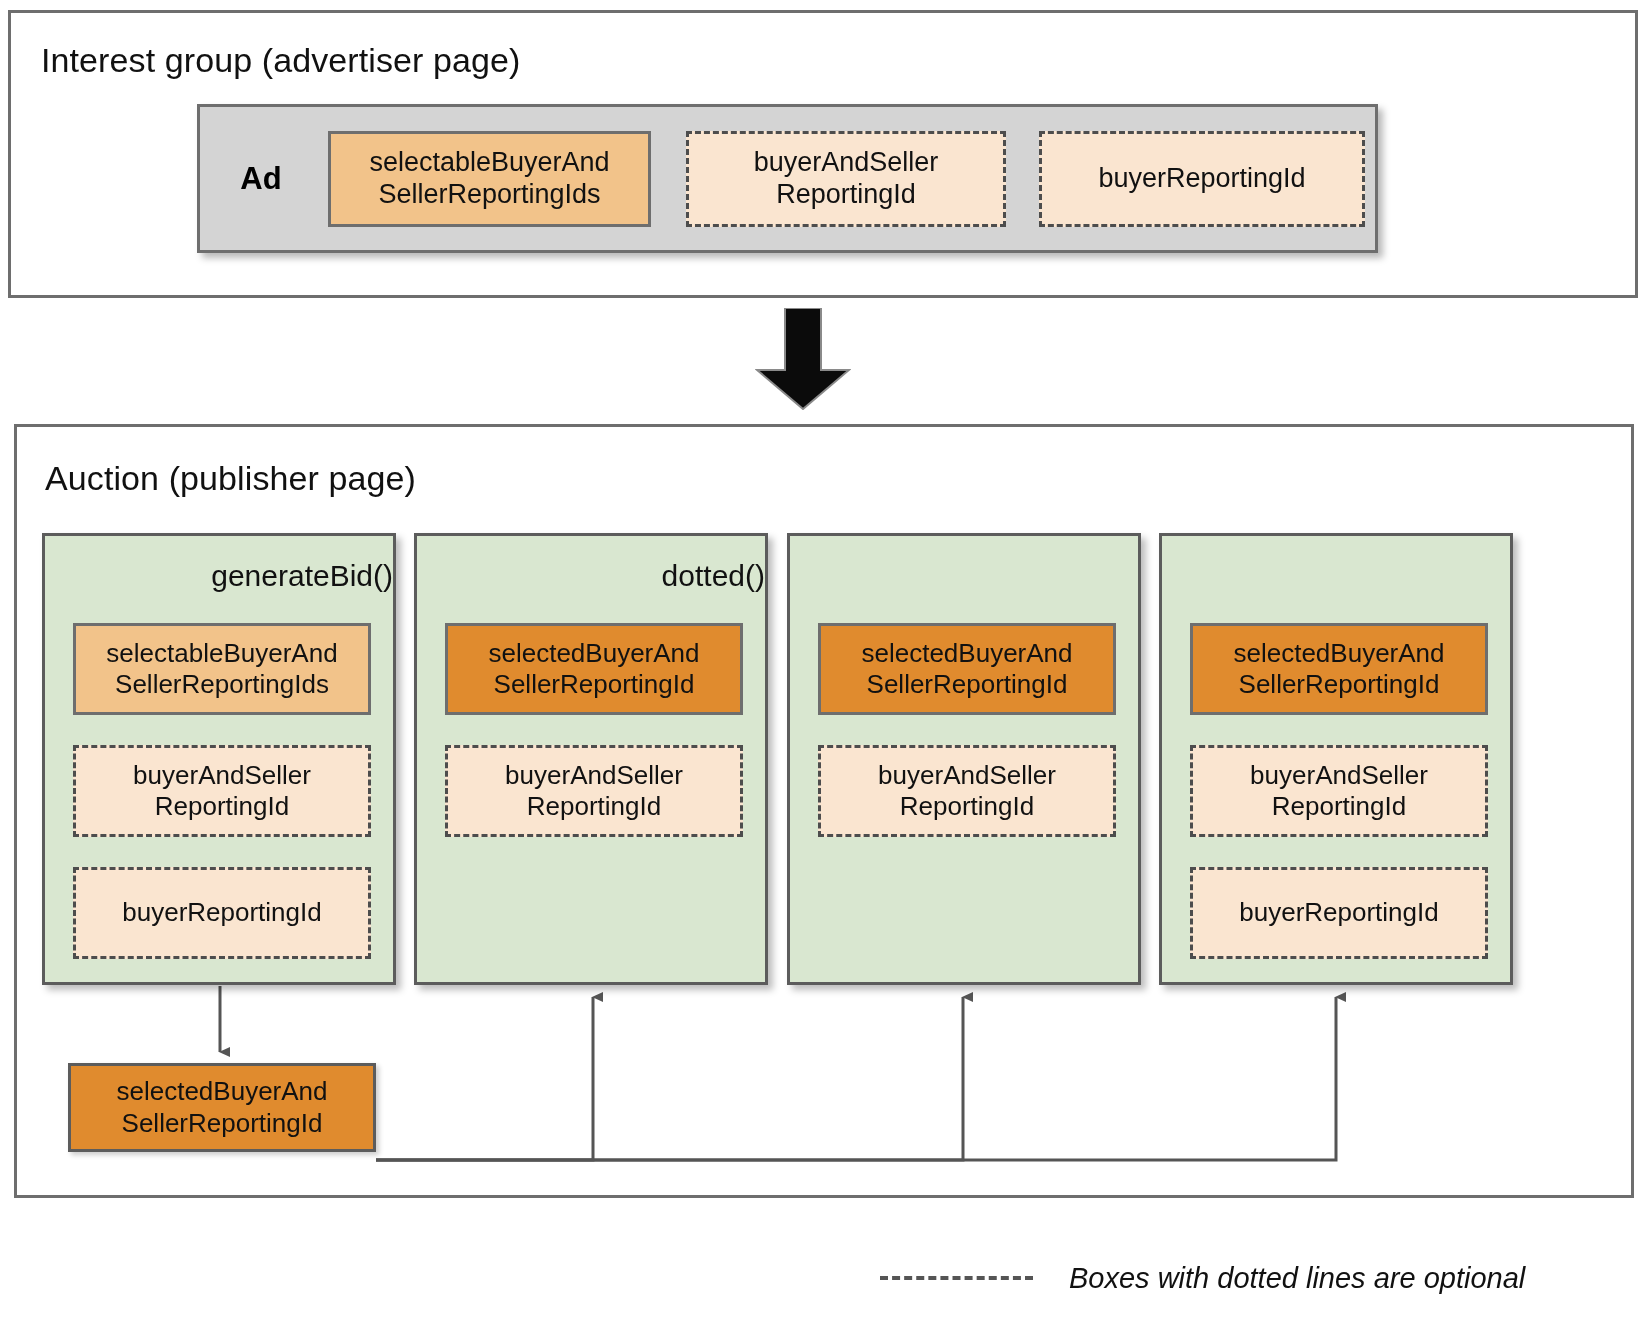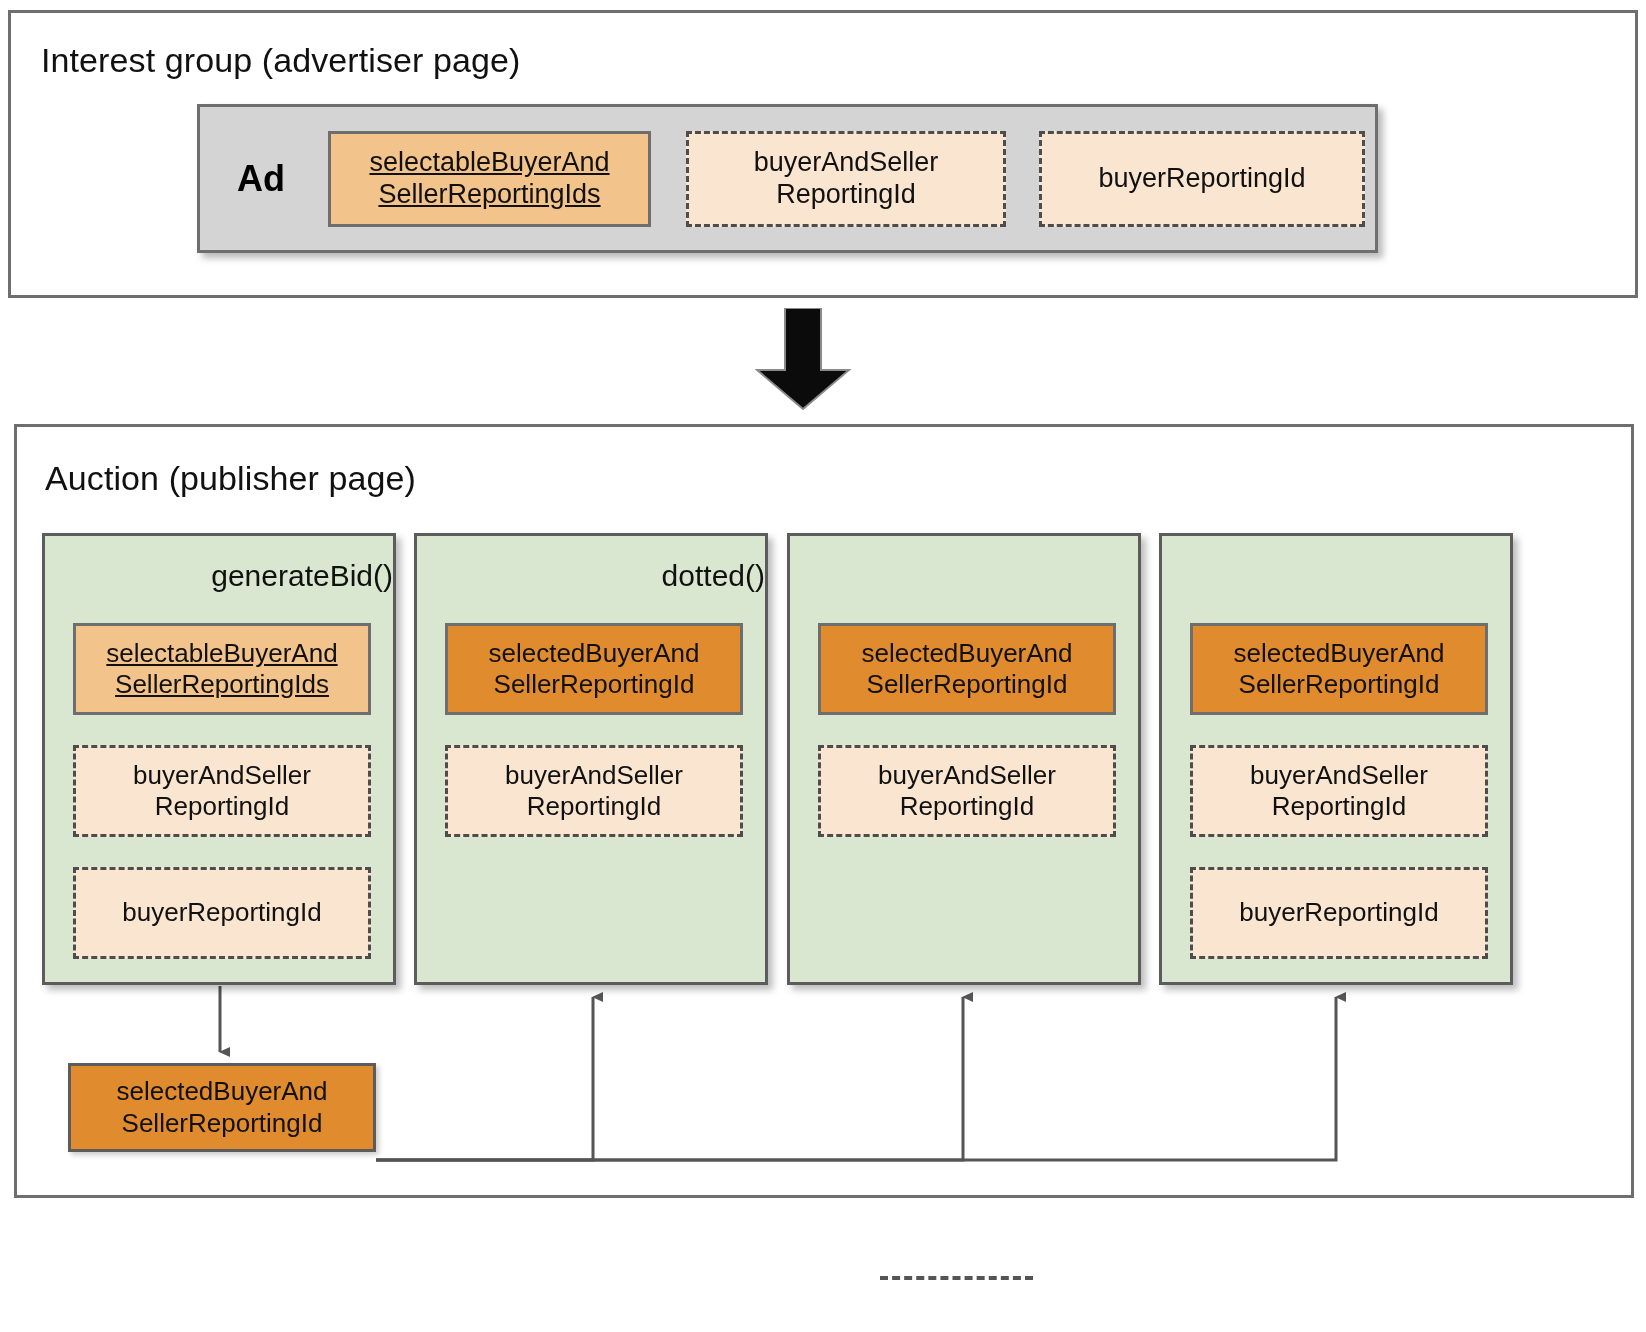--- a/index.html
+++ b/index.html
@@ -59,42 +59,41 @@
     background: #d4d4d4;
     border: 3px solid #6e6e6e;
     box-sizing: border-box;
     box-shadow: 5px 5px 7px rgba(0,0,0,0.28);
     display: flex;
     align-items: center;
   }
   #ad-label {
     width: 122px;
     text-align: center;
-    font-size: 36px;
+    font-size: 31px;
     font-weight: bold;
     color: #000000;
     flex: 0 0 auto;
   }
 
   
   .chip {
     box-sizing: border-box;
     display: flex;
     align-items: center;
     justify-content: center;
     text-align: center;
     font-size: 27px;
     line-height: 1.18;
     color: #111111;
     white-space: pre-line;
   }
   .chip-solid-light {
     background: #f2c38a;
     border: 3px solid #6e6e6e;
-    text-decoration: underline;
   }
   .chip-solid-dark {
     background: #e08b2e;
     border: 3px solid #6e6e6e;
   }
   .chip-dotted {
     background: #fae5d0;
     border: 3px dashed #4d4d4d;
   }
 
@@ -300,15 +299,16 @@
     <div class="fn-chip chip-dotted slot-1">buyerAndSeller
 ReportingId</div>
     <div class="fn-chip chip-dotted slot-2">buyerReportingId</div>
   </div>
 
   <div id="selected-output-box">selectedBuyerAnd
 SellerReportingId</div>
 
   <div id="legend">
     <div id="legend-dash"></div>
+    <div id="legend-text">Boxes with dotted lines are optional</div>
   </div>
 
 </div>
 
 </body></html>

